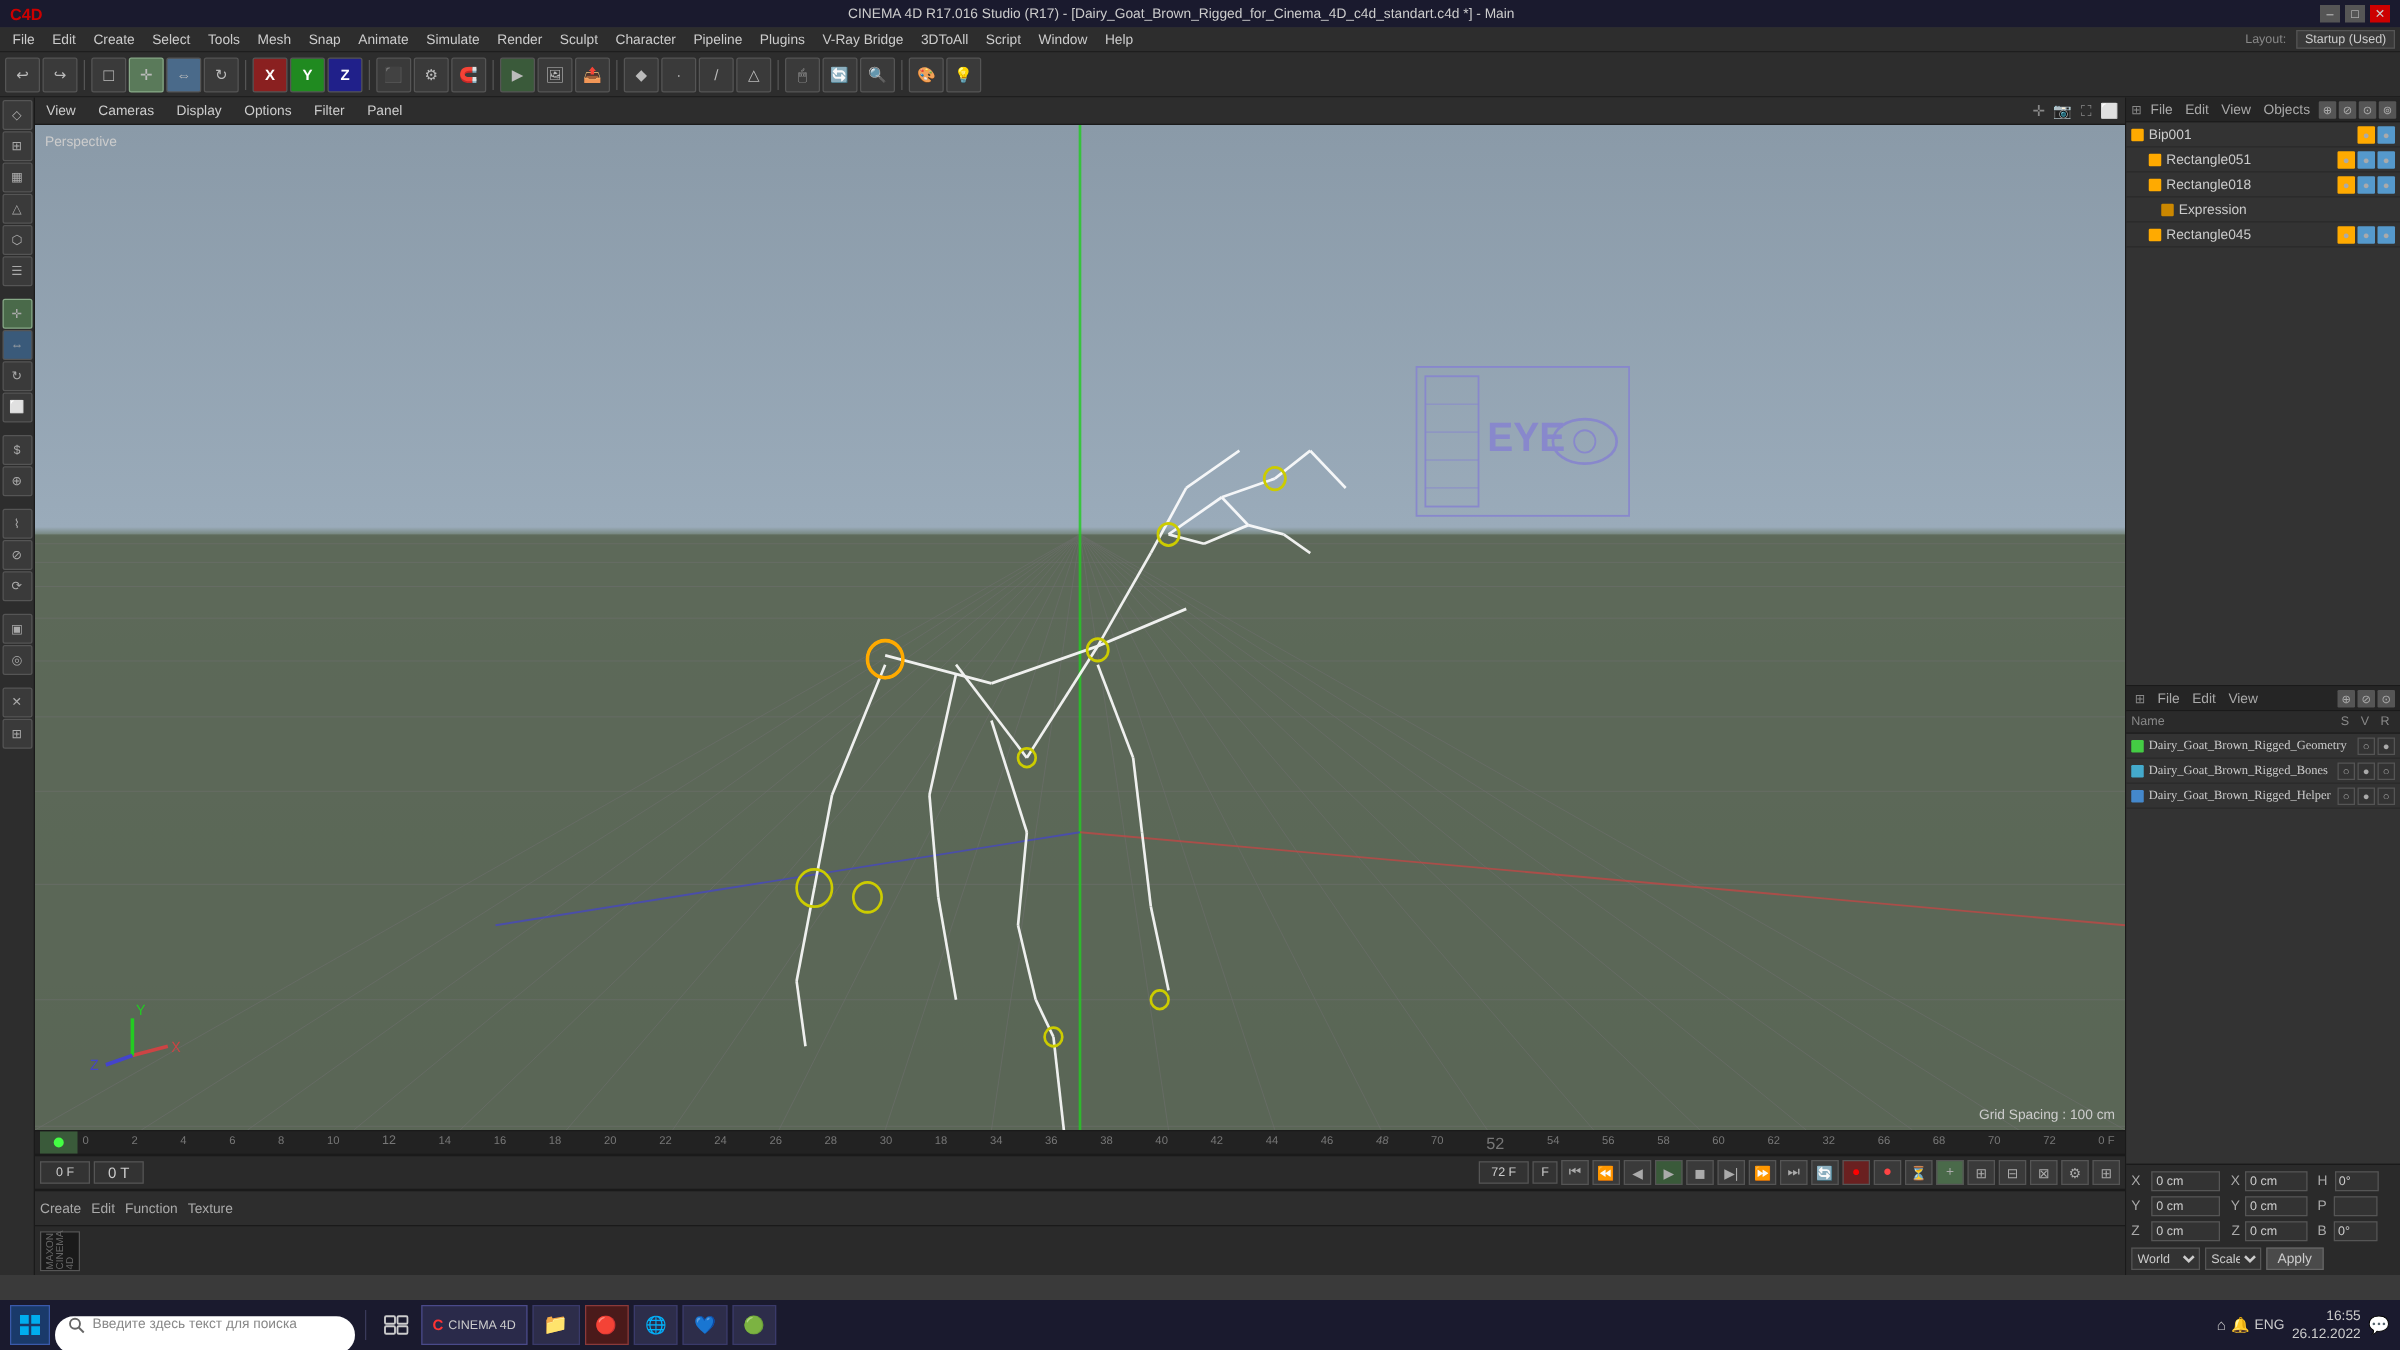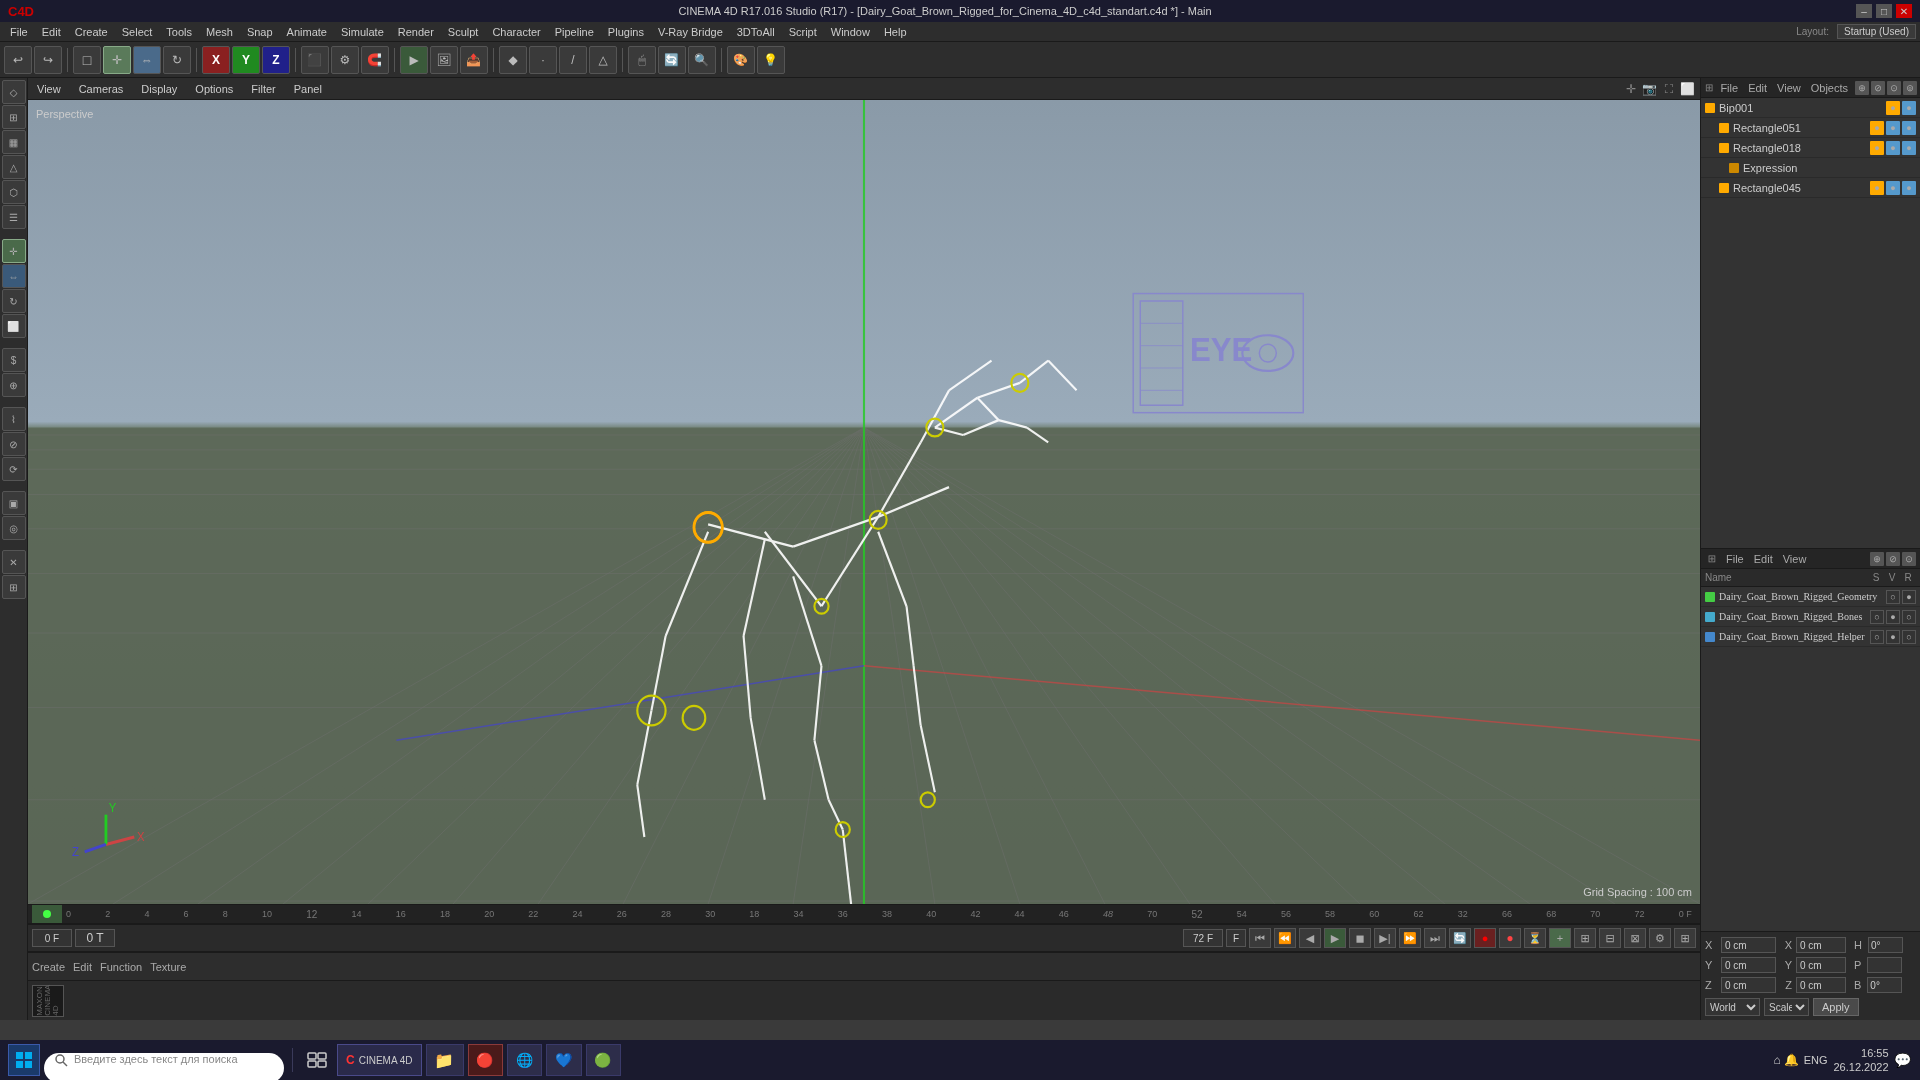--- a/index.html
+++ b/index.html
@@ -566,21 +566,21 @@
           <span style="font-size:9px;color:#777;">18</span>
           <span style="font-size:9px;color:#777;">34</span>
           <span style="font-size:9px;color:#777;">36</span>
           <span style="font-size:9px;color:#777;">38</span>
           <span style="font-size:9px;color:#777;">40</span>
           <span style="font-size:9px;color:#777;">42</span>
           <span style="font-size:9px;color:#777;">44</span>
           <span style="font-size:9px;color:#777;">46</span>
           <span style="font-size:9px;color:#777;font-style:italic;">48</span>
           <span style="font-size:9px;color:#777;">70</span>
-          <span style="font-size:10px;color:#777;">52</span>
+          <span style="font-size:13px;color:#777;">52</span>
           <span style="font-size:9px;color:#777;">54</span>
           <span style="font-size:9px;color:#777;">56</span>
           <span style="font-size:9px;color:#777;">58</span>
           <span style="font-size:9px;color:#777;">60</span>
           <span style="font-size:9px;color:#777;">62</span>
           <span style="font-size:9px;color:#777;">32</span>
           <span style="font-size:9px;color:#777;">66</span>
           <span style="font-size:9px;color:#777;">68</span>
           <span style="font-size:9px;color:#777;">70</span>
           <span style="font-size:9px;color:#777;">72</span>

